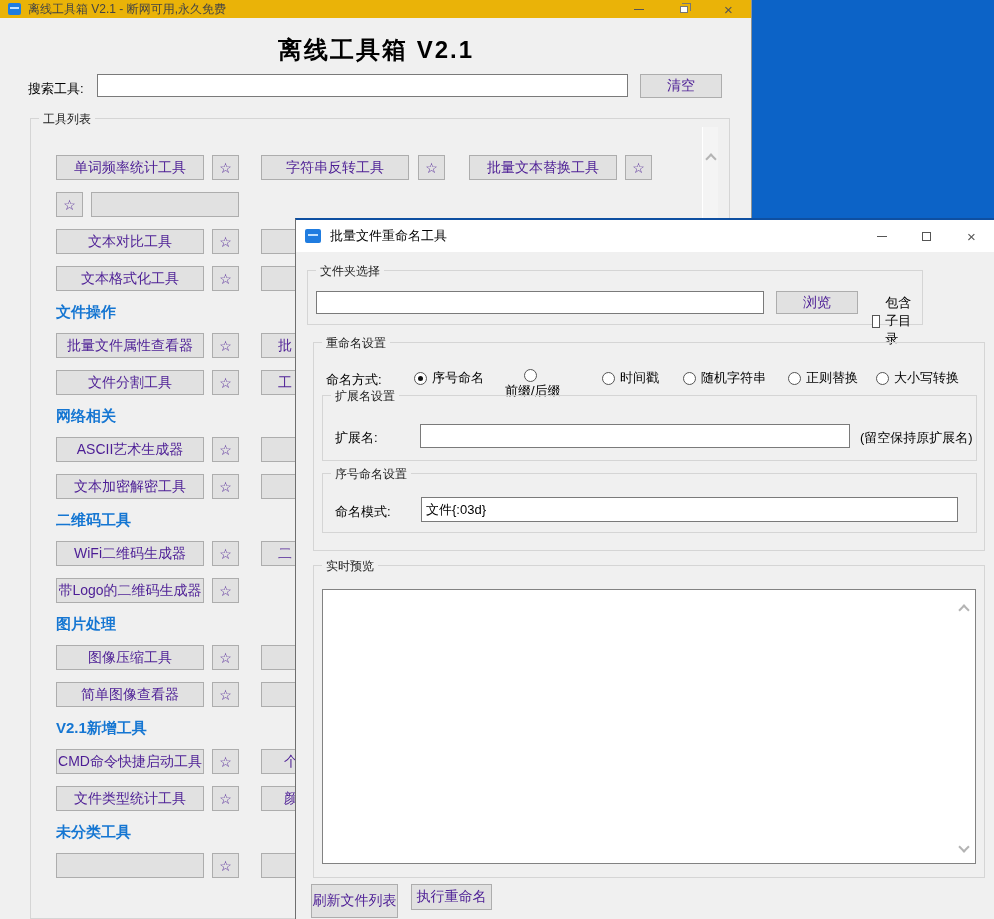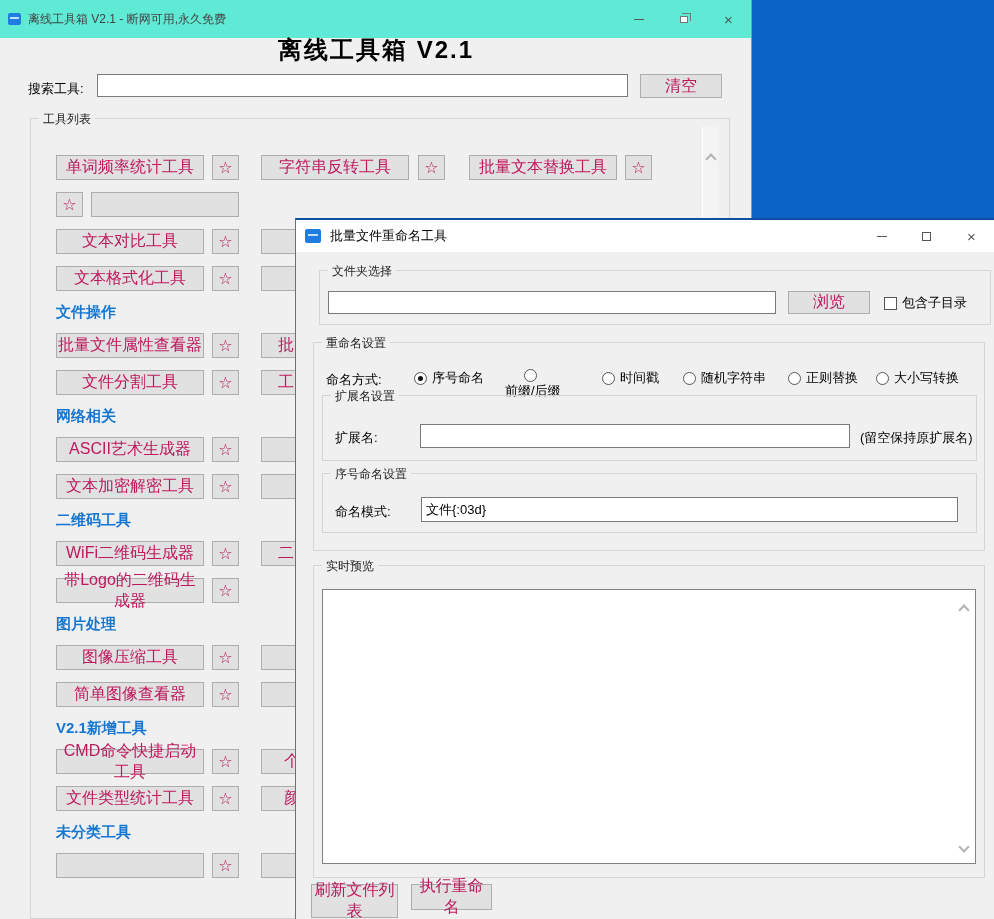--- a/index.html
+++ b/index.html
@@ -2,41 +2,41 @@
 <html><head>
 <meta charset="utf-8">
 <style>
   * { box-sizing: border-box; margin: 0; padding: 0; }
   body { font-family: "Liberation Sans", "DejaVu Sans", sans-serif; }
   #screen { position: relative; width: 994px; height: 919px; overflow: hidden; background: #0c63c7; }
 
   
   #main-window { position: absolute; left: 0; top: 0; width: 752px; height: 919px;
                  background: #f0f0f0; border-right: 1px solid #8f9496; }
-  .titlebar { height: 38px; background: #5eead4; display: flex; align-items: center; }
+  .titlebar { height: 18px; background: #eab308; display: flex; align-items: center; }
   .app-icon { width: 13px; height: 12px; background: #1f7ce0; border-radius: 2px; margin: 0 7px 0 8px; position: relative; }
   .app-icon::after { content:''; position:absolute; left:2px; top:4px; right:2px; height:2px; background:#bfe0ff; }
   .titlebar-text { font-size: 12px; color: #444; flex: 1 1 auto; white-space: nowrap; overflow: hidden; }
   .win-controls { display: flex; height: 100%; }
   .win-btn { width: 45px; height: 100%; display: flex; align-items: center; justify-content: center; }
   .glyph-min { width: 10px; height: 1px; background: #555; }
   .glyph-max { width: 9px; height: 9px; border: 1px solid #555; background: transparent; }
   .glyph-restore { width: 8px; height: 7px; border: 1px solid #777; background: #fff; position: relative; }
   .glyph-restore::before { content:''; position:absolute; left:1px; top:-4px; width:8px; height:7px; border:1px solid #777; border-bottom:none; border-left:none; }
   .glyph-close { font-size: 15px; color: #555; line-height: 1; }
 
   #main-heading { position: absolute; left: 0; top: 34px; width: 752px; text-align: center;
                   font-size: 24px; font-weight: bold; color: #000; letter-spacing: 2px; }
 
   #search-label { position: absolute; left: 28px; top: 80px; font-size: 13px; color: #000; }
   #search-input { position: absolute; left: 97px; top: 74px; width: 531px; height: 23px;
                   border: 1px solid #7a7a7a; background: #fff; font-size: 13px; padding: 0 4px; }
   #search-clear { position: absolute; left: 640px; top: 74px; width: 82px; height: 24px; }
 
-  .push-btn { background: #e1e1e1; border: 1px solid #adadad; font-size: 16px; color: #be185d;
+  .push-btn { background: #e1e1e1; border: 1px solid #adadad; font-size: 14px; color: #4c1d95;
               display: flex; align-items: center; justify-content: center; cursor: default;
               font-family: inherit; }
 
   #tools-group { position: absolute; left: 30px; top: 118px; width: 700px; height: 801px;
                  border: 1px solid #d5d5d5; }
   .group-label { position: absolute; top: -8px; left: 8px; background: #f0f0f0; padding: 0 4px;
                  font-size: 12px; color: #222; }
   #tool-sections { position: absolute; left: 25px; top: 0; right: 30px; bottom: 0; padding-top: 36px; overflow: hidden; }
   .section-title { font-size: 15px; font-weight: bold; color: #1576d2; height: 20px; margin-bottom: 10px; }
   .tool-section { margin-bottom: 5px; }
@@ -64,21 +64,21 @@
   .dialog-titlebar { height: 32px; background: #ffffff; display: flex; align-items: center; }
   .dialog-icon { width: 16px; height: 14px; background: #1f7ce0; border-radius: 2px; margin: 0 9px 0 9px; position: relative; }
   .dialog-icon::after { content:''; position:absolute; left:3px; top:5px; right:3px; height:2px; background:#bfe0ff; }
   .dialog-title-text { font-size: 13px; color: #000; flex: 1 1 auto; }
 
   .groupbox { position: absolute; border: 1px solid #d5d5d5; }
   .text-input { border: 1px solid #7a7a7a; background: #fff; font-size: 13px; padding: 4px 4px;
                 font-family: inherit; position: absolute; }
   .field-label { position: absolute; font-size: 13px; color: #000; }
 
-  #folder-group { left: 23px; top: 50px; width: 672px; height: 55px; }
+  #folder-group { left: 11px; top: 50px; width: 616px; height: 55px; }
   #folder-input { left: 8px; top: 20px; width: 448px; height: 23px; }
   #browse-btn { position: absolute; left: 468px; top: 20px; width: 82px; height: 23px; }
   #subdir-wrap { position: absolute; left: 564px; top: 23px; display: flex; align-items: center; }
   .checkbox { width: 13px; height: 13px; border: 1px solid #555; background: #fff; margin-right: 5px; }
   #subdir-label { font-size: 13px; }
 
   #rename-group { left: 17px; top: 122px; width: 672px; height: 209px; }
   #mode-label { left: 12px; top: 28px; }
   #mode-radios { position: absolute; left: 0; top: 26px; width: 100%; height: 20px; }
   .radio-item { position: absolute; display: flex; align-items: center; }

